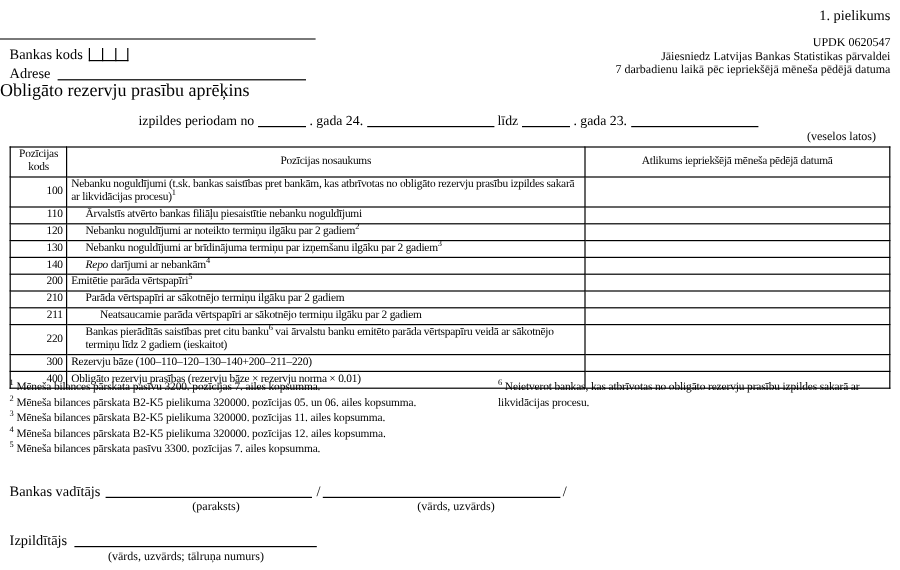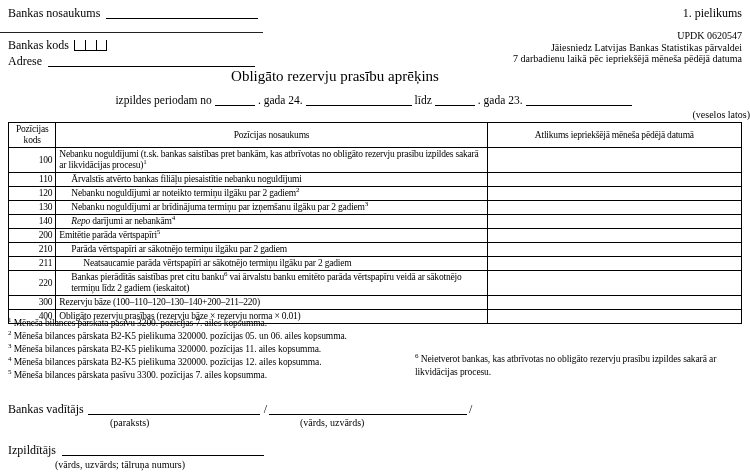--- a/index.html
+++ b/index.html
@@ -20,67 +20,64 @@
   .code-boxes { display:inline-block; margin-left:5px; }
   .code-box { display:inline-block; width:11px; height:11px; border-left:1px solid #000; border-bottom:1px solid #000; vertical-align:-2px; }
   .code-box:last-child { border-right:1px solid #000; }
 
   
   .top-right { position:absolute; top:6px; right:8px; text-align:right; }
   .annex { font-size:12px; margin-bottom:9px; }
   .top-right-small { font-size:10px; line-height:11.5px; }
 
   
-  .form-title { position:absolute; top:68px; left:0; width:670px; text-align:center; font-size:15px; }
+  .form-title { position:absolute; top:68px; left:0; width:670px; text-align:left; font-size:15px; }
   .period-line { position:absolute; top:94px; left:0; width:750px; text-align:center; font-size:11.5px; white-space:nowrap; }
   .period-line .blank { margin:0 3px; }
   .blank-year { width:40px; }
   .blank-month { width:106px; }
-  .units-note { position:absolute; top:109px; right:0; font-size:10px; }
+  .units-note { position:absolute; top:109px; right:20px; font-size:10px; }
 
   
   .positions-table { position:absolute; top:122px; left:8px; width:734px; border-collapse:collapse; table-layout:fixed; }
   .positions-table th, .positions-table td { border:1px solid #000; font-size:9.5px; letter-spacing:-0.2px; line-height:11px; padding:1px 3px; vertical-align:middle; }
   .positions-table { border:1.5px solid #000; }
   th.col-code { width:46px; }
   th.col-name { width:419px; }
   th.col-value { width:247px; }
   thead th { text-align:center; font-weight:normal; padding:2px; }
   .cell-code { text-align:right; }
   td.indent-1 { padding-left:15px;margin-left:34px; }
   td.indent-2 { padding-left:27px; }
   sup { font-size:7px; line-height:0; }
 
   
   .footnotes { position:absolute; top:317px; left:8px; width:734px; display:flex;gap:44px; }
   .footnotes-left { width:380px; }
-  .footnotes-right { width:354px; padding-left:6px;margin-top:36px; }
+  .footnotes-right { width:354px; padding-left:6px; }
   .footnote { font-size:9.5px; line-height:13px; letter-spacing:-0.1px; }
 
   
   .manager-line { position:absolute; left:8px; top:402px; font-size:12px; white-space:nowrap; }
   .blank-signature { width:172px; margin:0 4px; }
   .blank-managername { width:198px; margin:0 2px; }
-  .caption { position:absolute; font-size:10px; text-align:left; }
+  .caption { position:absolute; font-size:10px; text-align:center; }
   .caption-signature { top:417px; left:110px; width:140px; }
   .caption-managername { top:417px; left:300px; width:160px; }
   .preparer-line { position:absolute; left:8px; top:443px; font-size:12px; white-space:nowrap; }
   .blank-preparer { width:202px; margin-left:6px; }
   .caption-preparer { top:459px; left:55px; width:200px; }
   .submission-line { position:absolute; right:8px; top:468px; font-size:16px; white-space:nowrap;margin-top:28px; }
   .blank-submission { width:94px; margin-left:5px; }
 </style>
 </head>
 <body>
 
 <div class="page">
 
-  <div class="top-left-row row-bankname">
-    <span>Bankas nosaukums</span><span class="blank blank-bankname"></span>
-  </div>
   <div class="rule"></div>
   <div class="top-left-row row-bankcode">
     <span>Bankas kods</span><span class="code-boxes"><span class="code-box"></span><span class="code-box"></span><span class="code-box"></span></span>
   </div>
   <div class="top-left-row row-address">
     <span>Adrese</span><span class="blank blank-address"></span>
   </div>
 
   <div class="top-right">
     <div class="annex">1. pielikums</div>

